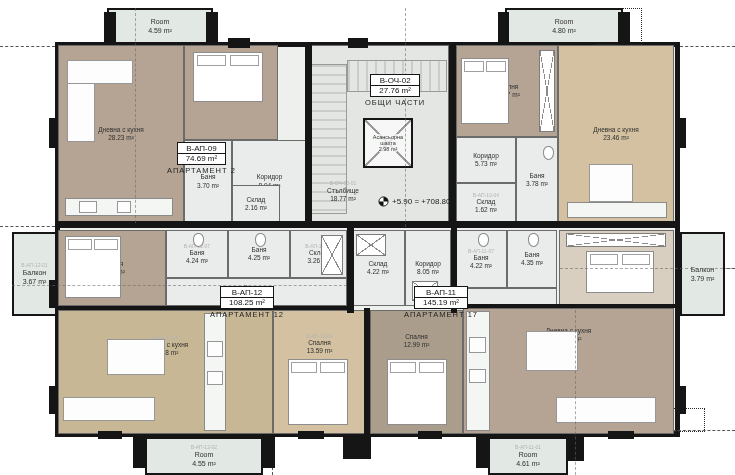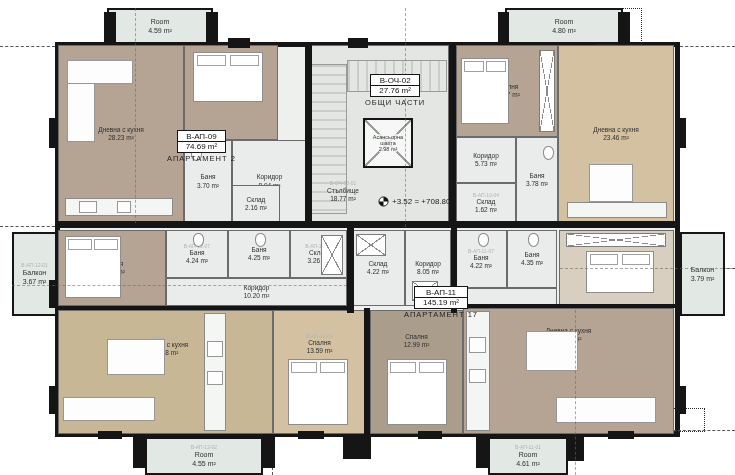--- a/index.html
+++ b/index.html
@@ -113,21 +113,21 @@
   </div>
   <div class="room tile" style="left:184px;top:140px;width:48px;height:83px">
     <span class="nm">Баня</span>
     <span class="ar">3.70 m²</span>
     <div class="wc" style="left:6px;top:6px"></div>
   </div>
   <div class="room tile" style="left:232px;top:185px;width:48px;height:38px">
     <span class="nm">Склад</span>
     <span class="ar">2.16 m²</span>
   </div>
-  <div class="apthdr" style="left:167px;top:130px">
+  <div class="apthdr" style="left:167px;top:142px">
     <div class="aptbox"><div class="r1">В-АП-09</div>
     <div class="r2">74.69 m²</div></div>
     <div class="aptcap">АПАРТАМЕНТ 2</div>
   </div>
 
   <div class="room common" style="left:307px;top:45px;width:142px;height:178px"></div>
   <div class="stairsV" style="left:311px;top:64px;width:36px;height:150px"></div>
   <div class="stairsH" style="left:347px;top:60px;width:100px;height:32px"></div>
   <div class="elev" style="left:363px;top:118px;width:50px;height:50px">
     <span class="nm">Асансьорна шахта</span>
@@ -142,21 +142,21 @@
     <span class="code">В-ОЧ-03-01</span>
     <span class="nm">Стълбище</span>
     <span class="ar">18.77 m²</span>
   </div>
   <div class="lvl" style="left:378px;top:196px">
     <svg width="11" height="11" viewBox="0 0 12 12">
       <circle cx="6" cy="6" r="5" fill="#fff" stroke="#111" stroke-width="1"></circle>
       <path d="M6 6 L6 1 A5 5 0 0 1 11 6 Z" fill="#111"></path>
       <path d="M6 6 L6 11 A5 5 0 0 1 1 6 Z" fill="#111"></path>
     </svg>
-    <span>+3.52 = +708.80</span>
+    <span>+5.90 = +708.80</span>
   </div>
 
   <div class="room wood1" style="left:456px;top:45px;width:102px;height:92px">
     <span class="nm">Спалня</span>
     <span class="ar">12.67 m²</span>
     <div class="bed" style="left:4px;top:12px;width:48px;height:66px">
         <i class="p1"></i>
         <i class="p2"></i>
       </div>
     <div class="xbox" style="left:82px;top:4px;width:16px;height:82px"></div>
@@ -234,20 +234,25 @@
   </div>
   <div class="room tile" style="left:455px;top:288px;width:102px;height:18px"></div>
   <div class="room wood5 lbl-top" style="left:559px;top:230px;width:115px;height:76px;padding-top:46px">
     <span class="nm">Спалня</span>
     <span class="ar">14.78 m²</span>
     <div class="xbox" style="left:6px;top:2px;width:100px;height:14px"></div>
     <div class="bed" style="left:26px;top:20px;width:68px;height:42px">
         <i class="p1"></i>
         <i class="p2"></i>
       </div>
+  </div>
+  <div class="apthdr" style="left:210px;top:286px">
+    <div class="aptbox"><div class="r1">В-АП-12</div>
+    <div class="r2">108.25 m²</div></div>
+    <div class="aptcap">АПАРТАМЕНТ 12</div>
   </div>
   <div class="apthdr" style="left:404px;top:286px">
     <div class="aptbox"><div class="r1">В-АП-11</div>
     <div class="r2">145.19 m²</div></div>
     <div class="aptcap">АПАРТАМЕНТ 17</div>
   </div>
 
   <div class="room wood3 lbl-top" style="left:58px;top:310px;width:215px;height:124px;padding-top:24px">
     <span class="code">В-АП-12-05</span>
     <span class="nm">Дневна с кухня</span>

